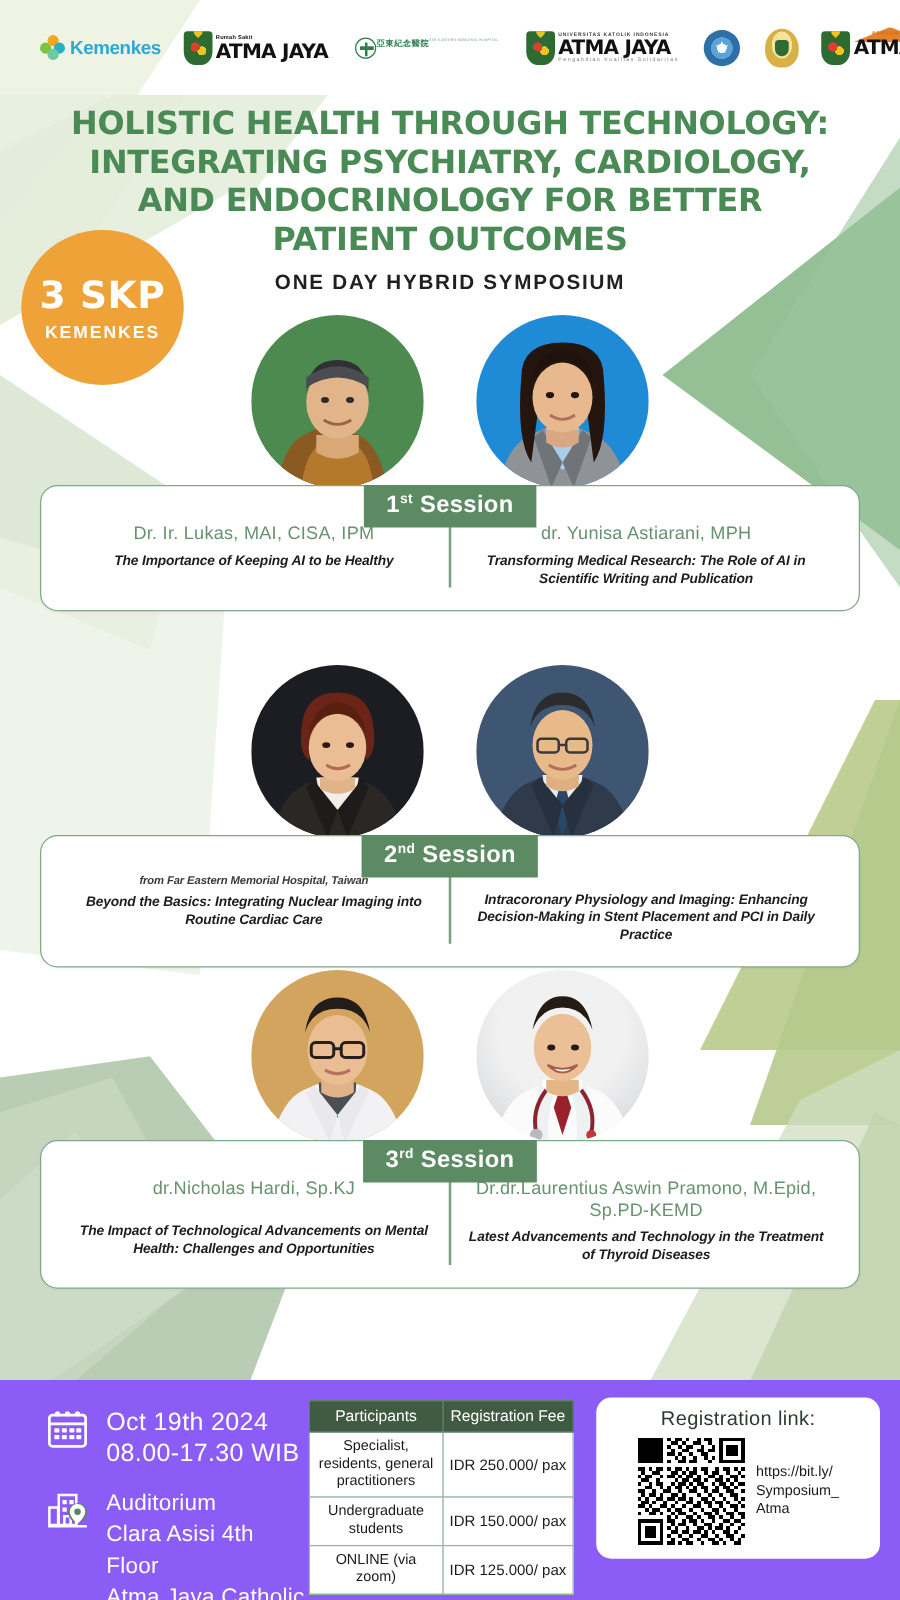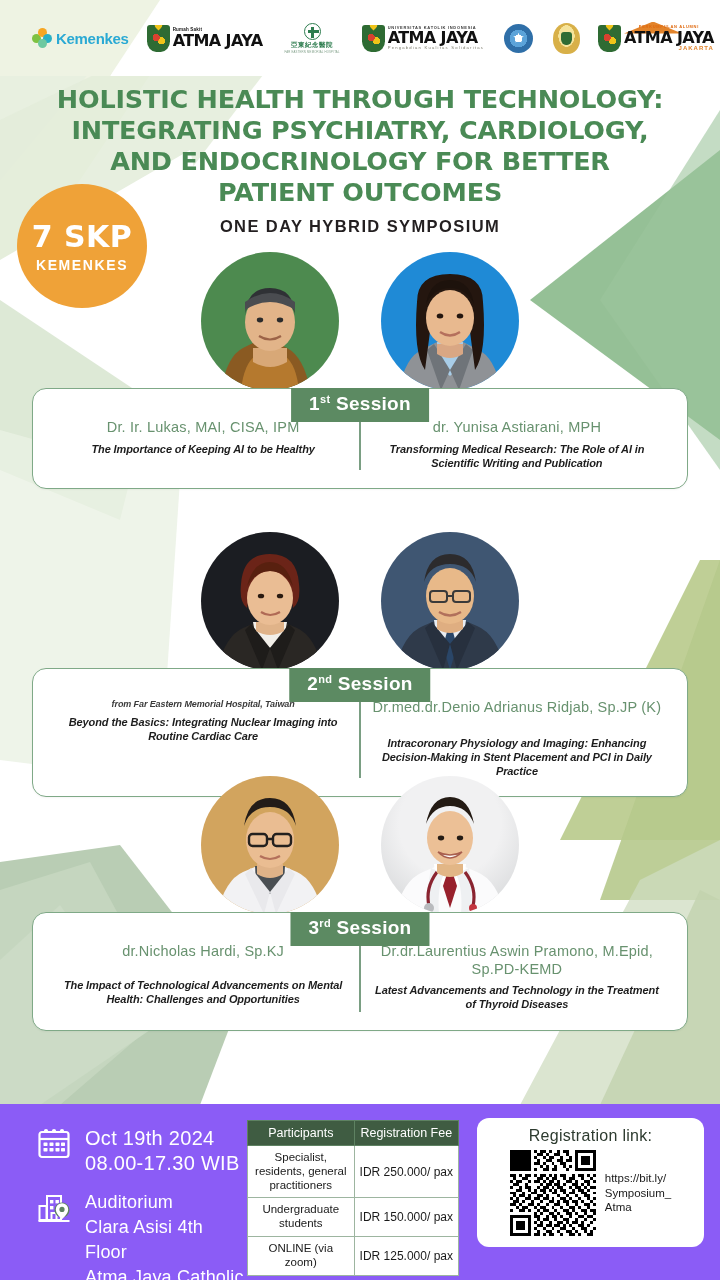--- a/index.html
+++ b/index.html
@@ -49,21 +49,21 @@
     background:#f0c419; border-radius:50% 50% 50% 0; transform:rotate(-45deg);
   }
 
   .aj-block { display:flex; flex-direction:column; justify-content:center; margin-left:3px; }
   .aj-small { font-size:4.5px; font-weight:bold; color:#111; letter-spacing:0.2px; line-height:1.1; }
   .aj-small.wide { letter-spacing:0.7px; font-size:4px; color:#3a3a3a; }
   .aj-main { font-size:16px; font-weight:bold; color:#111; letter-spacing:-0.6px; line-height:0.95; font-family:"DejaVu Sans", sans-serif; }
   .aj-sub { font-size:4.2px; color:#7a7a6a; letter-spacing:1.2px; line-height:1.2; }
   .aj-jakarta { font-size:6px; font-weight:bold; color:#e2832a; letter-spacing:1px; text-align:right; }
 
-  .cn-hosp { display:flex; flex-direction:column; align-items:center; }
+  .cn-hosp { display:flex; flex-direction:row; align-items:flex-start; }
   .cn-cross {
     width:17px; height:17px; border:1.6px solid #2e7d4f; border-radius:50%;
     position:relative;
   }
   .cn-cross::before, .cn-cross::after {
     content:""; position:absolute; background:#2e7d4f;
   }
   .cn-cross::before { left:6.5px; top:3px; width:2.5px; height:11px; }
   .cn-cross::after { left:3px; top:6.5px; width:11px; height:2.5px; }
   .cn-chars { font-size:6.5px; color:#2e7d4f; font-weight:bold; letter-spacing:0.5px; margin-top:1px; font-family:"DejaVu Sans", sans-serif;}
@@ -280,21 +280,21 @@
       </span>
     </div>
   </div>
 
   <div class="title-wrap">
     <div class="title">HOLISTIC HEALTH THROUGH TECHNOLOGY: INTEGRATING PSYCHIATRY, CARDIOLOGY, AND ENDOCRINOLOGY FOR BETTER PATIENT OUTCOMES</div>
     <div class="subtitle">ONE DAY HYBRID SYMPOSIUM</div>
   </div>
 
   <div class="skp">
-    <div class="big">7 SKP</div>
+    <div class="big">3 SKP</div>
     <div class="small">KEMENKES</div>
   </div>
 
   <div class="session" style="top:252px;">
     <div class="photos">
       <div class="photo">
         <div class="bgfill" style="background:#4d8a4f;"></div>
         <svg class="person" viewBox="0 0 138 138">
           <path d="M20 138 q6-34 22-42 l12-6 h20 l12 6 q17 9 23 42 z" fill="#8a5a22"></path>
           <path d="M40 138 q3-26 14-34 h30 q11 8 14 34 z" fill="#b5792e"></path>
@@ -384,21 +384,20 @@
         <span>2</span><sup>nd</sup>
         <span>Session</span>
       </div>
       <div class="card" style="margin-top:16px;">
         <div class="card-col">
           <div class="spk-aff">from Far Eastern Memorial Hospital, Taiwan</div>
           <div class="spk-topic">Beyond the Basics: Integrating Nuclear Imaging into Routine Cardiac Care</div>
         </div>
         <div class="divider"></div>
         <div class="card-col">
-          <div class="spk-name">Dr.med.dr.Denio Adrianus Ridjab, Sp.JP (K)</div>
           <div class="spk-topic" style="margin-top:14px;">Intracoronary Physiology and Imaging: Enhancing Decision-Making in Stent Placement and PCI in Daily Practice</div>
         </div>
       </div>
     </div>
   </div>
 
   <div class="session" style="top:776px;">
     <div class="photos">
       <div class="photo">
         <div class="bgfill" style="background:#d2a45e;"></div>

